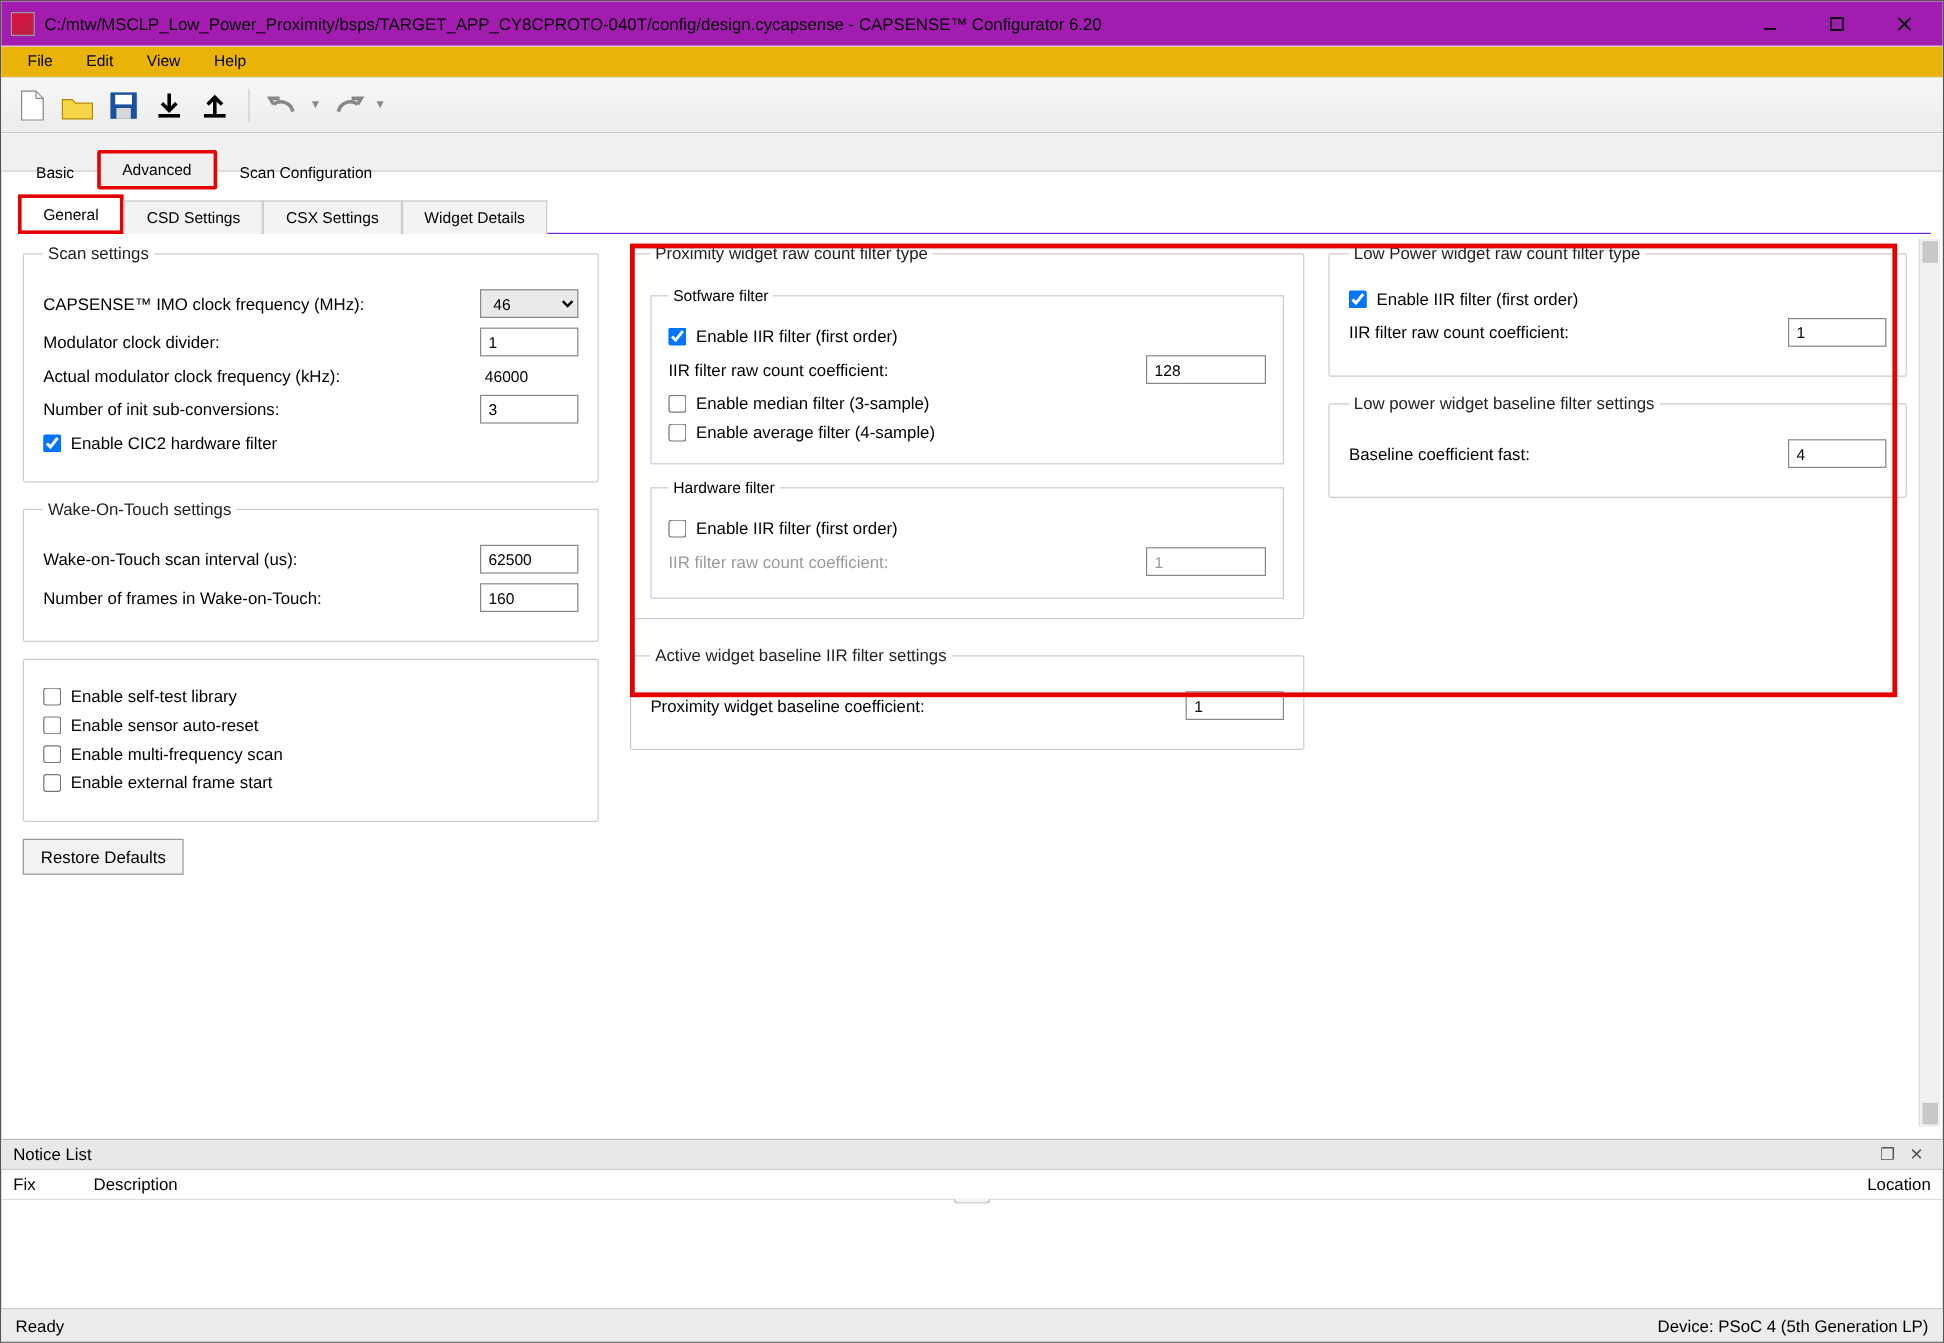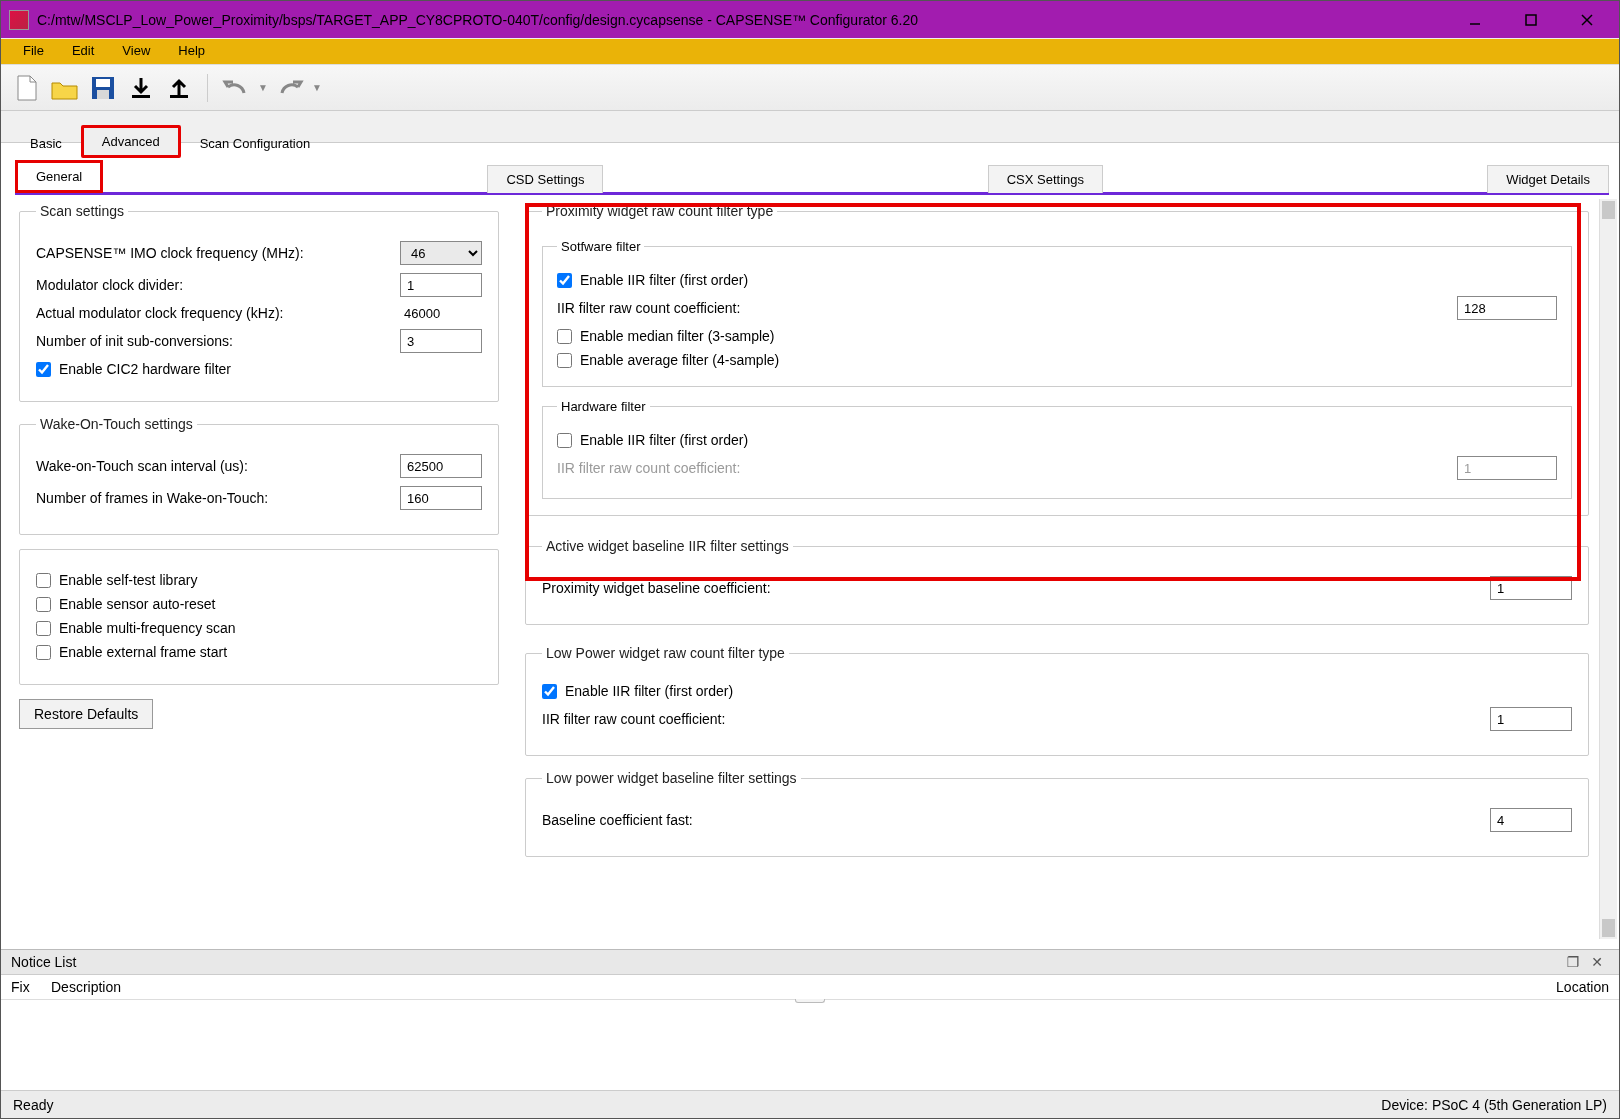--- a/index.html
+++ b/index.html
@@ -76,24 +76,23 @@
     }
     .tab.active-main {
       border: 3px solid #e60000;
       border-radius: 2px;
       background:#efefef;
       font-weight: 400;
     }
     .sub-tabs {
       height: 34px;
       margin: 18px 10px 0 14px;
-      border-bottom: 3px solid #6d28d9;
+      border-bottom: 1px solid #6d28d9;
       display:flex;
       align-items:flex-end;
-      justify-content:space-between;
     }
     .subtab {
       padding: 6px 18px;
       border: 1px solid #ccc;
       border-bottom: none;
       background:#f3f3f3;
       position: relative;
       top:1px;
     }
     .subtab.active {
@@ -170,20 +169,21 @@
       border-bottom:1px solid #ccc;
       font-size:14px;
     }
     .notice-header .spacer{flex:1;}
     .notice-header .pbtn{ padding:0 6px; color:#555;}
     .notice-cols {
       display:flex;
       padding: 4px 10px;
       border-bottom:1px solid #ddd;
       font-size:14px;
+      gap:27px;
     }
     .notice-cols .fix{ width:40px;}
     .notice-cols .desc{ flex:1;}
     .notice-cols .loc{ width:100px; text-align:right;}
     .notice-body { height:90px; position:relative;}
     .notice-body .notch{
       position:absolute; top:-1px; left:50%; transform:translateX(-50%);
       width:30px; height:4px; border:1px solid #bbb; border-top:none;
       border-radius:0 0 3px 3px; background:#f4f4f4;
     }
@@ -200,21 +200,21 @@
     
     .vscroll {
       width:18px;
       background:#f0f0f0;
       border-left:1px solid #ddd;
       position:relative;
     }
     .vscroll .thumb{ position:absolute; left:2px; right:2px; top:2px; height:18px; background:#c8c8c8;}
     .vscroll .thumb2{ position:absolute; left:2px; right:2px; bottom:2px; height:18px; background:#c8c8c8;}
     svg { display:block; }
-    .two-col { display:flex; gap:20px;flex-direction:column; }
+    .two-col { display:flex; gap:20px; }
   </style>
 </head>
 <body>
 
 <div class="titlebar">
   <div class="app-icon"></div>
   <div class="title">C:/mtw/MSCLP_Low_Power_Proximity/bsps/TARGET_APP_CY8CPROTO-040T/config/design.cycapsense - CAPSENSE™ Configurator 6.20</div>
   <div class="win-controls">
     <div class="win-btn">
       <svg width="14" height="14">

